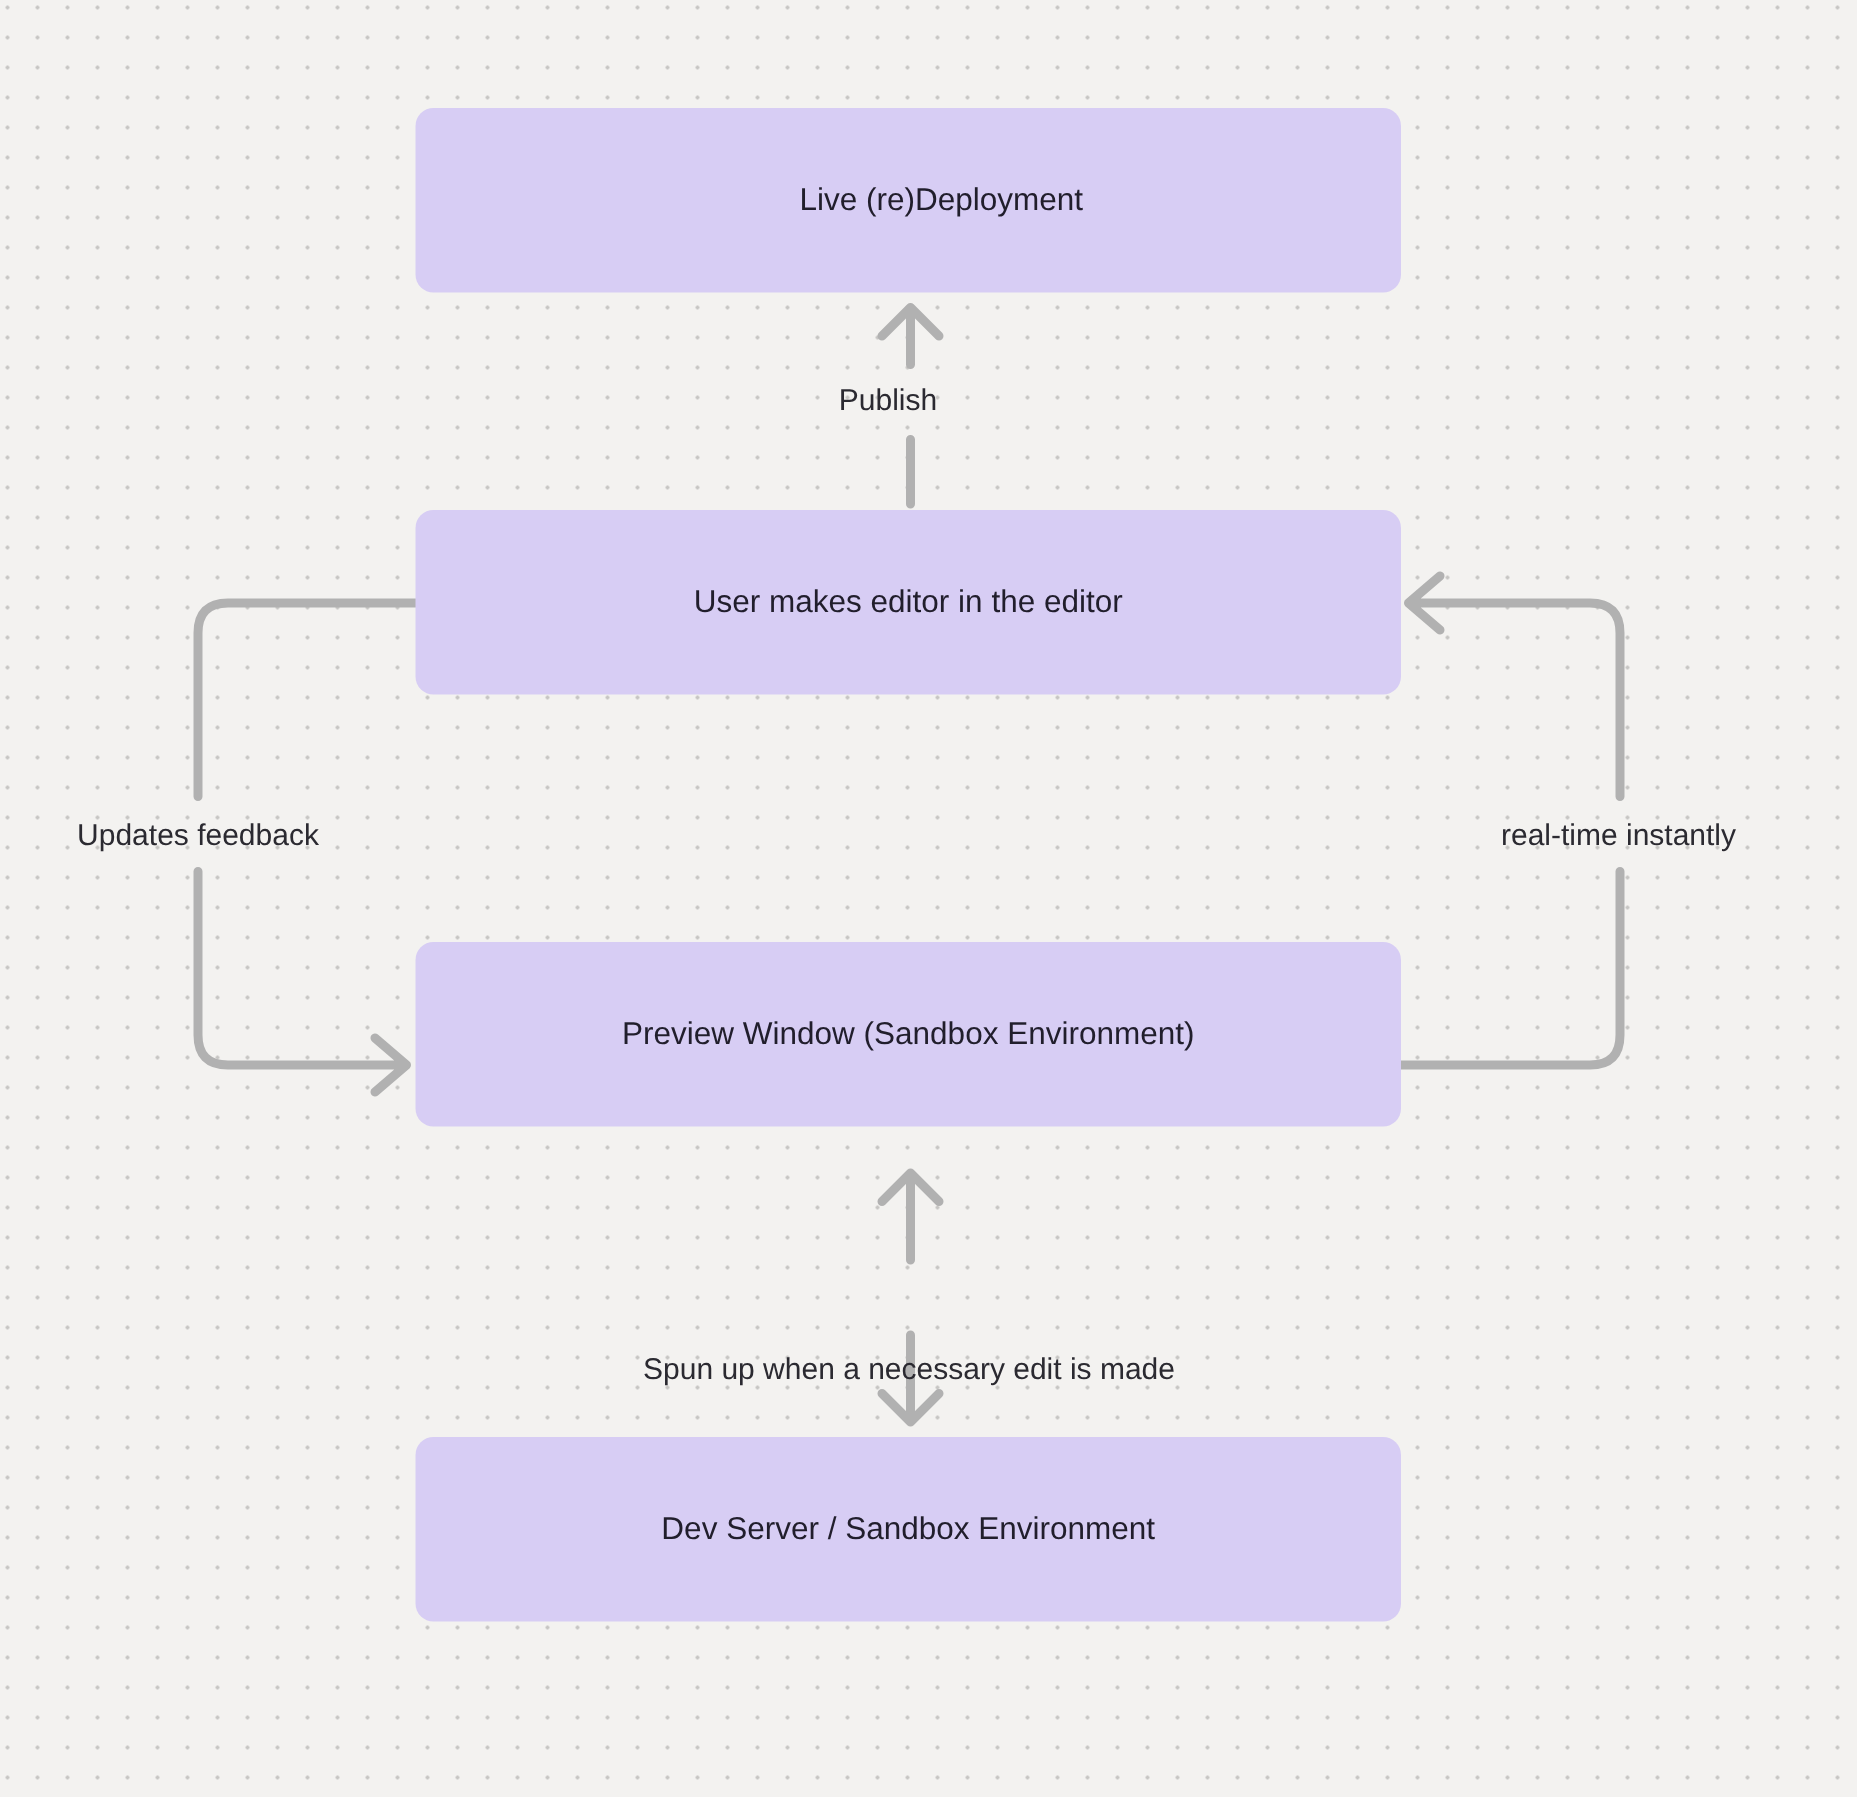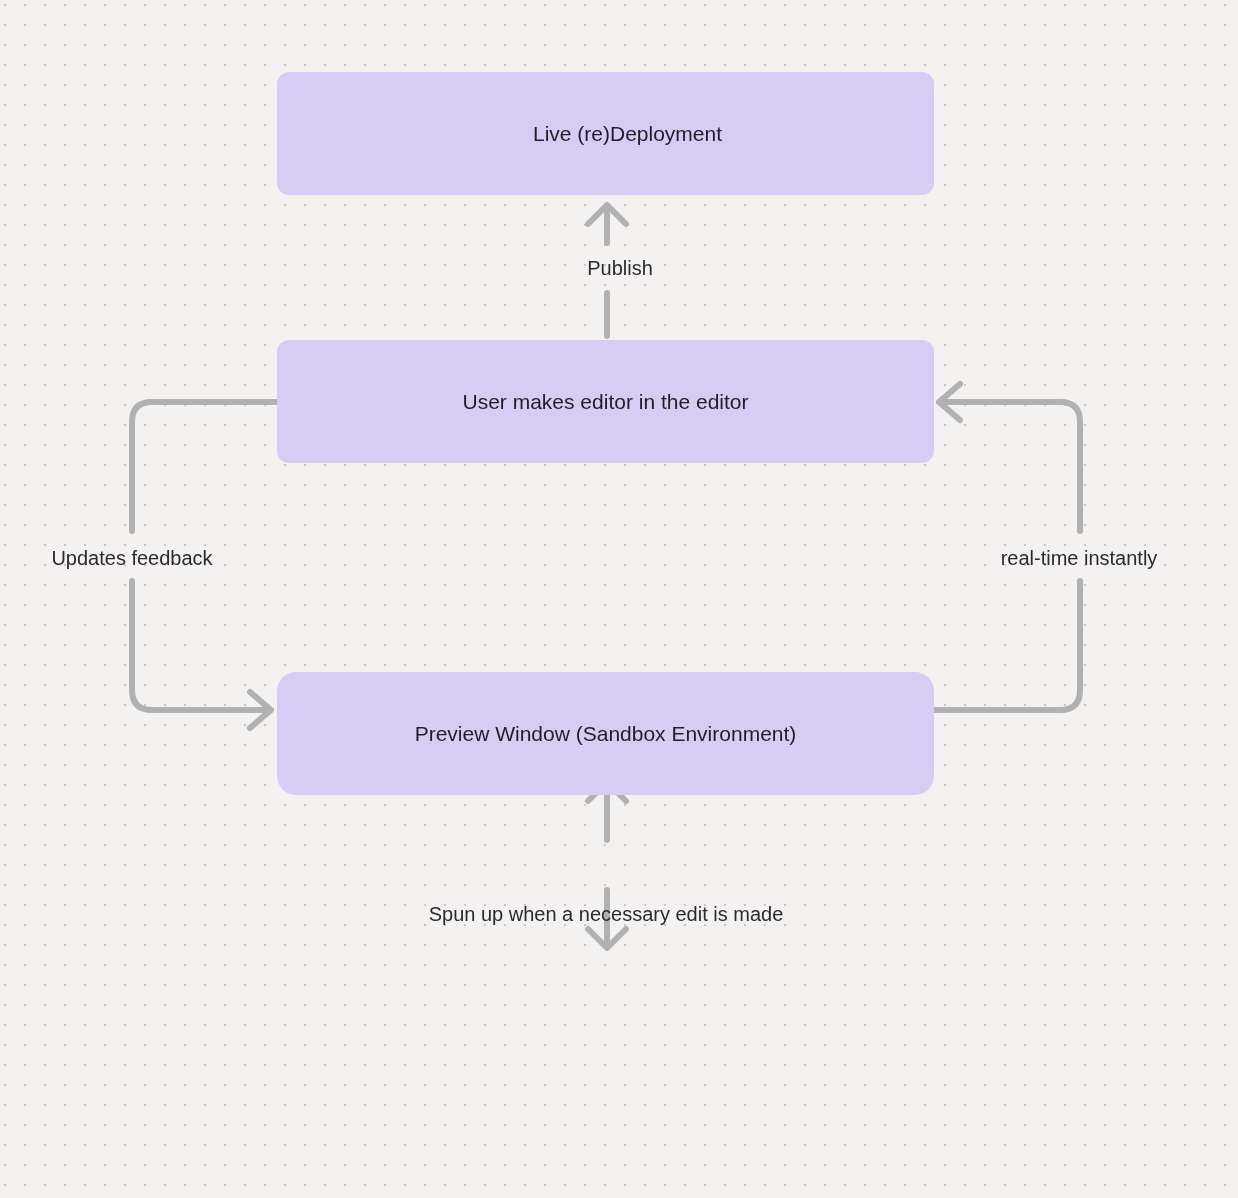--- a/index.html
+++ b/index.html
@@ -44,31 +44,31 @@
     display: flex;
     align-items: center;
     justify-content: center;
     color: var(--node-text);
     font-size: 21px;
     line-height: 1.2;
     text-align: center;
   }
   .n1 { top: 72px; padding-left: 44px; }
   .n2 { top: 340px; }
-  .n3 { top: 672px; border-radius: 19px; }
+  .n3 { top: 628px; }
   .n4 { top: 958px; }
   .edge-label {
     position: absolute;
     transform: translate(-50%, -50%);
     color: var(--label-text);
     font-size: 20px;
     white-space: nowrap;
     text-align: center;
   }
-  .lbl-publish  { left: 620px; top: 268px; }
+  .lbl-publish  { left: 592px; top: 268px; }
   .lbl-updates  { left: 132px; top: 558px; }
   .lbl-feedback { left: 1079px; top: 558px; }
   .lbl-spunup   { left: 606px; top: 866px; margin-top: 48px; }
 </style>
 </head>
 <body>
 
 <div class="canvas">
 
   <svg class="edges" viewBox="0 0 1238 1198" aria-hidden="true">
@@ -88,20 +88,23 @@
   </div>
 
   <div class="node n2">
     <span>User makes editor in the editor</span>
   </div>
 
   <div class="node n3">
     <span>Preview Window (Sandbox Environment)</span>
   </div>
 
+  <div class="node n4">
+    <span>Dev Server / Sandbox Environment</span>
+  </div>
 
   <div class="edge-label lbl-publish">Publish</div>
 
   <div class="edge-label lbl-updates">Updates feedback</div>
 
   <div class="edge-label lbl-feedback">real-time instantly</div>
 
   <div class="edge-label lbl-spunup">Spun up when a necessary edit is made</div>
 
 </div>

